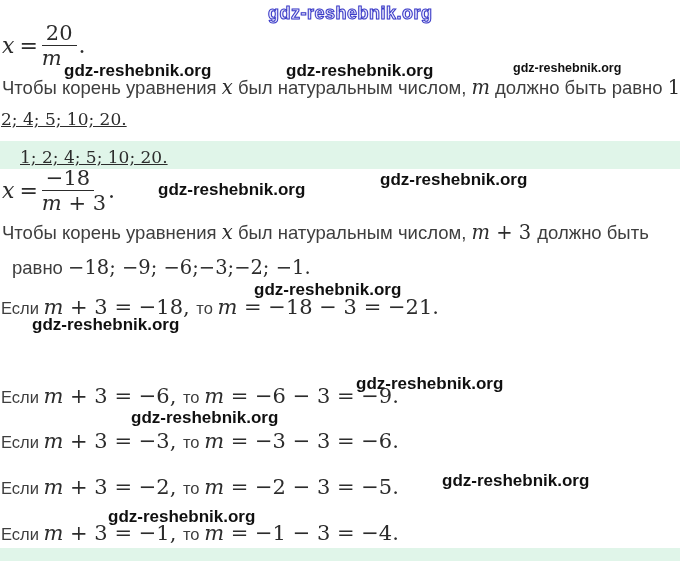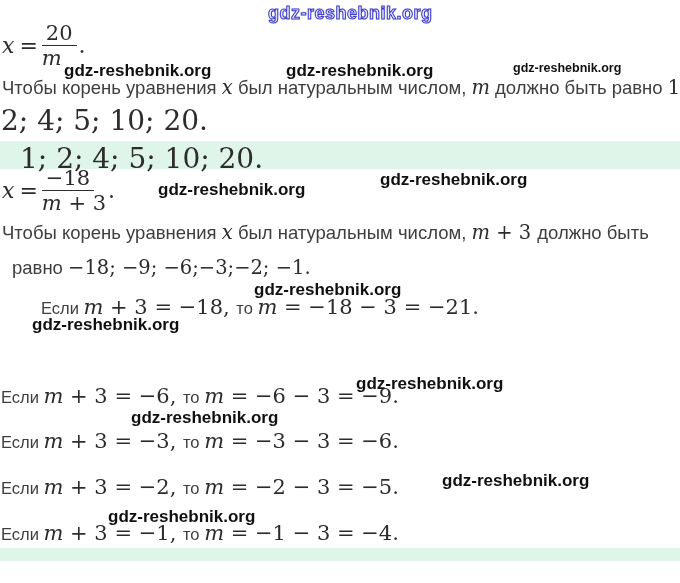--- a/index.html
+++ b/index.html
@@ -13,21 +13,21 @@
   .seg-sans { font-family:"Liberation Sans", sans-serif; color:#3e3e3e; }
   .seg-rm   { font-family:"DejaVu Serif", serif; color:#2c2c2c; }
   .seg-it   { font-family:"DejaVu Serif", serif; font-style:italic; color:#2c2c2c; }
 
   
   .intro-line .seg-sans { font-size:18.5px; }
   .intro-line .seg-rm, .intro-line .seg-it { font-size:19.5px; }
   .eq-line .seg-sans { font-size:16.5px; }
   .eq-line .seg-rm, .eq-line .seg-it { font-size:21px; }
   .num-line { font-size:22px; }
-  .num-line .seg-rm { font-size:28px; }
+  .num-line .seg-rm { font-size:17px;text-decoration:underline; }
 
   
   .band { position:absolute; left:0; width:680px; background:#e0f5e9; }
   .band1 { top:141px; height:28px; }
   .band2 { top:548px; height:35px; }
 
   
   .wm {
     position:absolute; white-space:nowrap;
     font-family:"Liberation Sans", sans-serif;
@@ -94,20 +94,20 @@
       <span class="num"><span class="seg-rm">−18</span></span>
       <span class="den"><span class="seg-it">m</span><span class="seg-rm"> + 3</span></span>
     </span>
     <span class="fper seg-rm">.</span>
   </div>
 
   <div class="line intro-line" style="left:2px; top:222px;"><span class="seg-sans">Чтобы корень уравнения </span><span class="seg-it">x</span><span class="seg-sans"> был натуральным числом, </span><span class="seg-it">m</span><span class="seg-rm"> + 3 </span><span class="seg-sans">должно быть</span></div>
 
   <div class="line intro-line" style="left:2px; top:257px;margin-left:10px;"><span class="seg-sans">равно </span><span class="seg-rm">−18; −9; −6;−3;−2; −1.</span></div>
 
-  <div class="line eq-line" style="left:1px; top:295px;padding-left:40px;"><span class="seg-sans">Если </span><span class="seg-it">m</span><span class="seg-rm"> + 3 = −18, </span><span class="seg-sans">то </span><span class="seg-it">m</span><span class="seg-rm"> = −18 − 3 = −21.</span></div>
+  <div class="line eq-line" style="left:1px; top:295px;"><span class="seg-sans">Если </span><span class="seg-it">m</span><span class="seg-rm"> + 3 = −18, </span><span class="seg-sans">то </span><span class="seg-it">m</span><span class="seg-rm"> = −18 − 3 = −21.</span></div>
   <div class="line eq-line" style="left:1px; top:384px;"><span class="seg-sans">Если </span><span class="seg-it">m</span><span class="seg-rm"> + 3 = −6, </span><span class="seg-sans">то </span><span class="seg-it">m</span><span class="seg-rm"> = −6 − 3 = −9.</span></div>
   <div class="line eq-line" style="left:1px; top:429px;"><span class="seg-sans">Если </span><span class="seg-it">m</span><span class="seg-rm"> + 3 = −3, </span><span class="seg-sans">то </span><span class="seg-it">m</span><span class="seg-rm"> = −3 − 3 = −6.</span></div>
   <div class="line eq-line" style="left:1px; top:475px;"><span class="seg-sans">Если </span><span class="seg-it">m</span><span class="seg-rm"> + 3 = −2, </span><span class="seg-sans">то </span><span class="seg-it">m</span><span class="seg-rm"> = −2 − 3 = −5.</span></div>
   <div class="line eq-line" style="left:1px; top:521px;"><span class="seg-sans">Если </span><span class="seg-it">m</span><span class="seg-rm"> + 3 = −1, </span><span class="seg-sans">то </span><span class="seg-it">m</span><span class="seg-rm"> = −1 − 3 = −4.</span></div>
 
 
 </div>
 
 </body></html>

